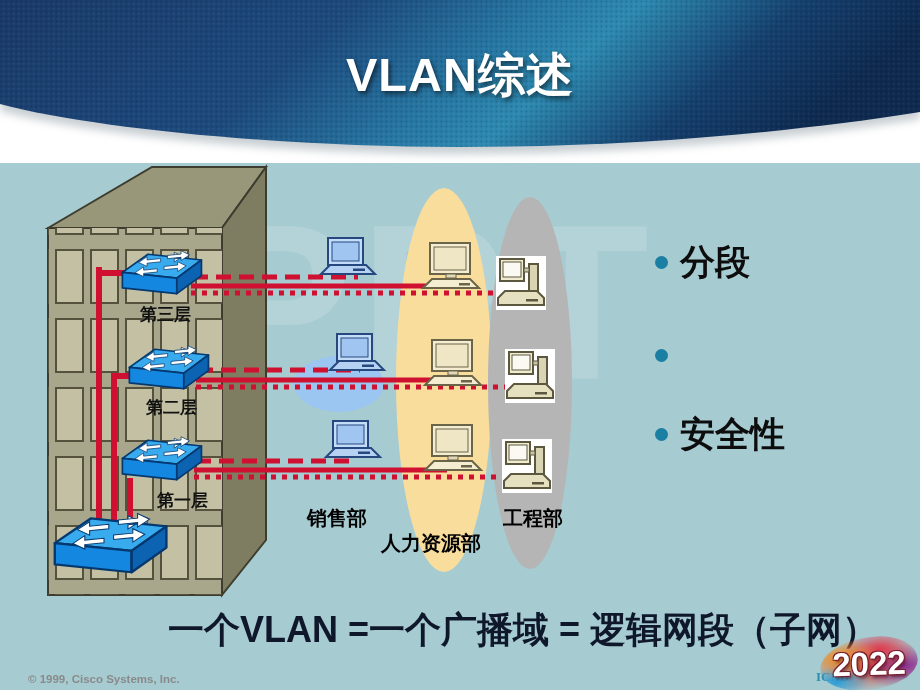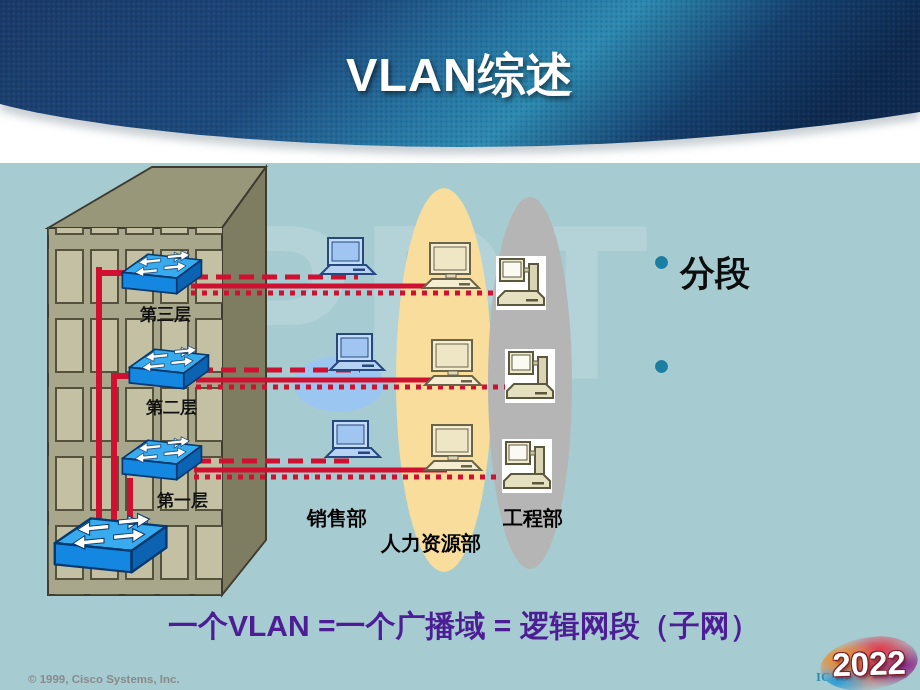--- a/index.html
+++ b/index.html
@@ -14,24 +14,24 @@
   
   .content{position:absolute;left:0;top:163px;width:920px;height:527px;background:#a6cbd1;}
   .watermark{position:absolute;left:205px;top:30px;font-size:220px;line-height:1;
     font-weight:bold;color:#fff;opacity:.16;letter-spacing:8px;user-select:none;}
   .diagram{position:absolute;left:0;top:0;}
   
   .bullets{position:absolute;left:655px;top:78px;}
   .bullet-row{display:flex;align-items:flex-start;margin-bottom:51px;}
   .bullet-dot{width:13px;height:13px;border-radius:50%;background:#1a7fa3;
     margin:15px 12px 0 0;flex:none;}
-  .bullet-label{font-size:35px;font-weight:bold;color:#0d0d0d;line-height:1.2;margin-top:11px;}
-  
-  .statement{position:absolute;left:168px;top:443px;font-size:30px;font-weight:bold;
-    color:#4c1d95;white-space:nowrap;letter-spacing:0;}
+  .bullet-label{font-size:35px;font-weight:bold;color:#0d0d0d;line-height:1.2;}
+  
+  .statement{position:absolute;left:168px;top:443px;font-size:36px;font-weight:bold;
+    color:#0f172a;white-space:nowrap;letter-spacing:0;}
   
   .copyright{position:absolute;left:28px;top:510px;font-size:11.5px;font-weight:bold;
     color:#8a8a8a;}
   .icnd{position:absolute;left:816px;top:506px;font-size:13px;font-weight:bold;
     color:#2d8fb0;font-family:"Liberation Serif",serif;}
   .badge{position:absolute;left:820px;top:474px;width:98px;height:53px;}
   .badge-blob{position:absolute;inset:0;border-radius:58% 42% 55% 45%/55% 48% 52% 45%;
     transform:rotate(-5deg);
     background:
       radial-gradient(ellipse 55% 50% at 22% 35%,#f08c1e 0%,rgba(240,140,30,0) 70%),
@@ -189,20 +189,24 @@
     </svg>
 
     <div class="bullets">
       <div class="bullet-row">
         <span class="bullet-dot"></span>
         <span class="bullet-label">分段</span>
       </div>
       <div class="bullet-row">
         <span class="bullet-dot"></span>
       </div>
+      <div class="bullet-row">
+        <span class="bullet-dot"></span>
+        <span class="bullet-label">安全性</span>
+      </div>
     </div>
 
     <div class="statement">一个VLAN =一个广播域 = 逻辑网段（子网）</div>
 
     <div class="copyright">© 1999, Cisco Systems, Inc.</div>
     <div class="icnd">ICND</div>
     <div class="badge">
       <div class="badge-blob"></div>
       <div class="badge-text">2022</div>
     </div>

